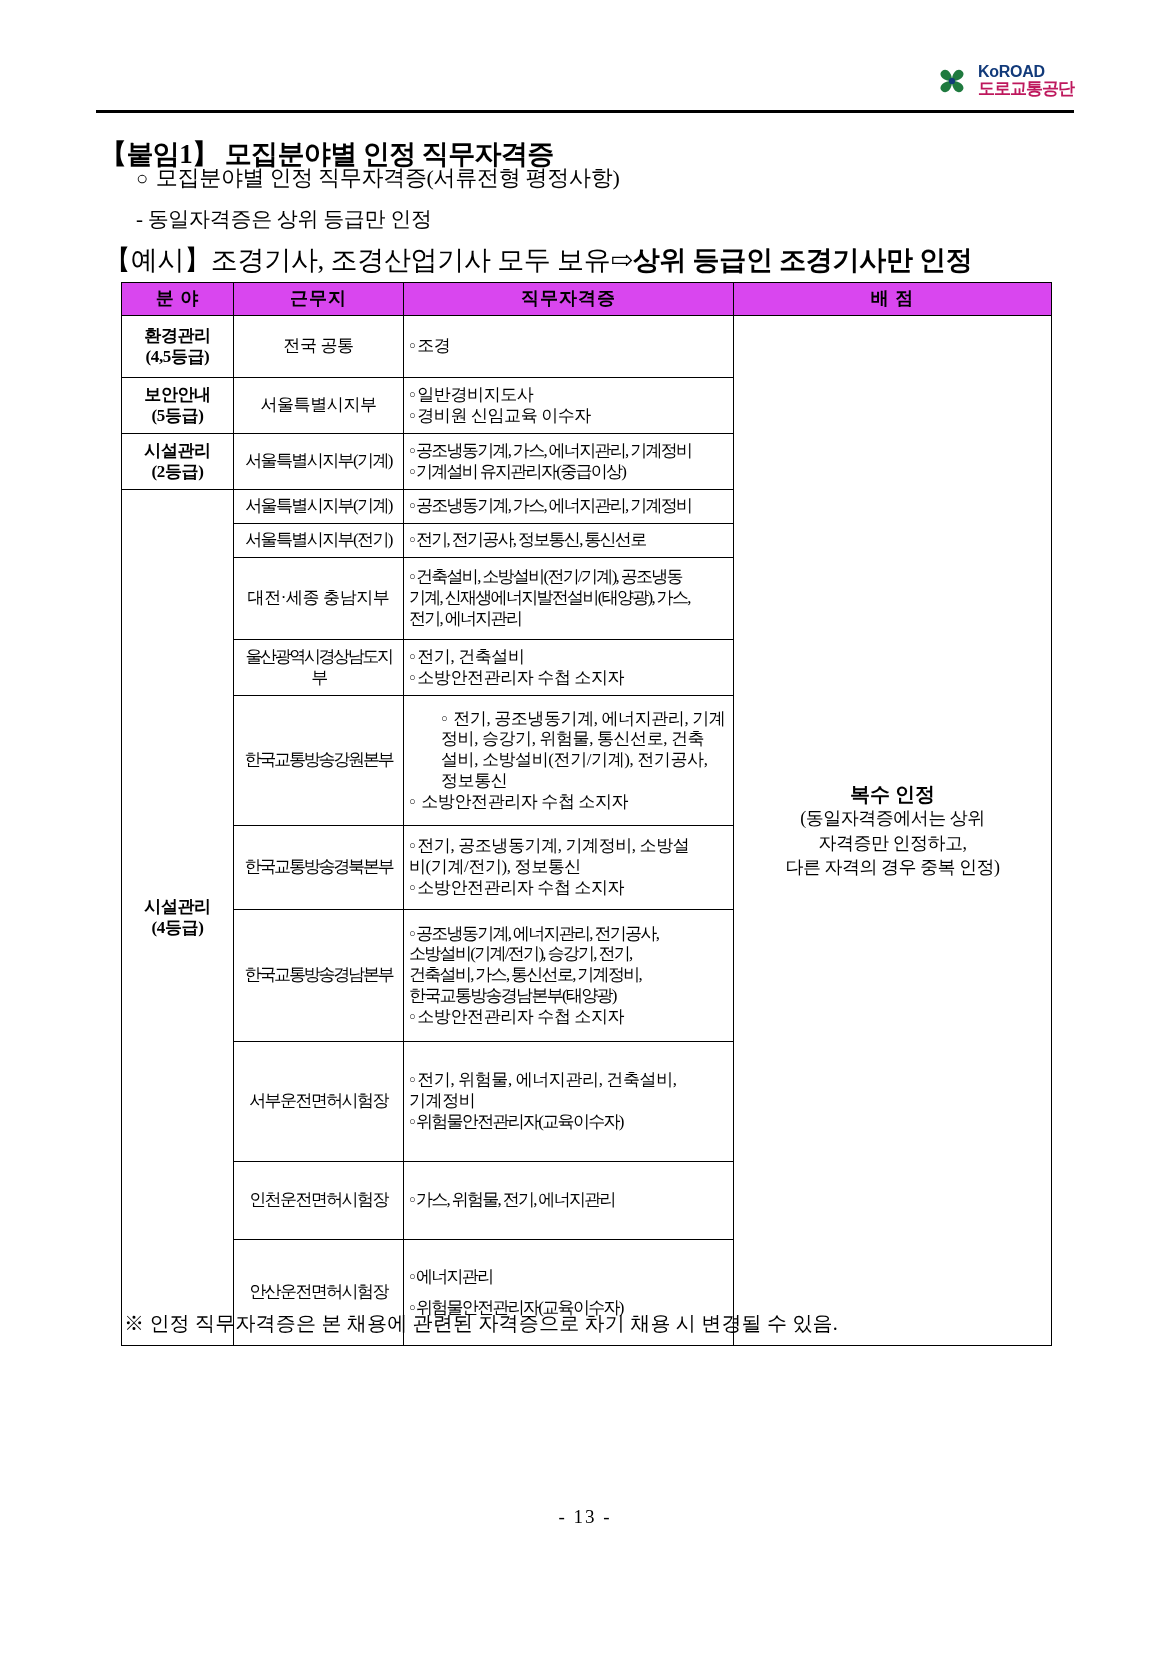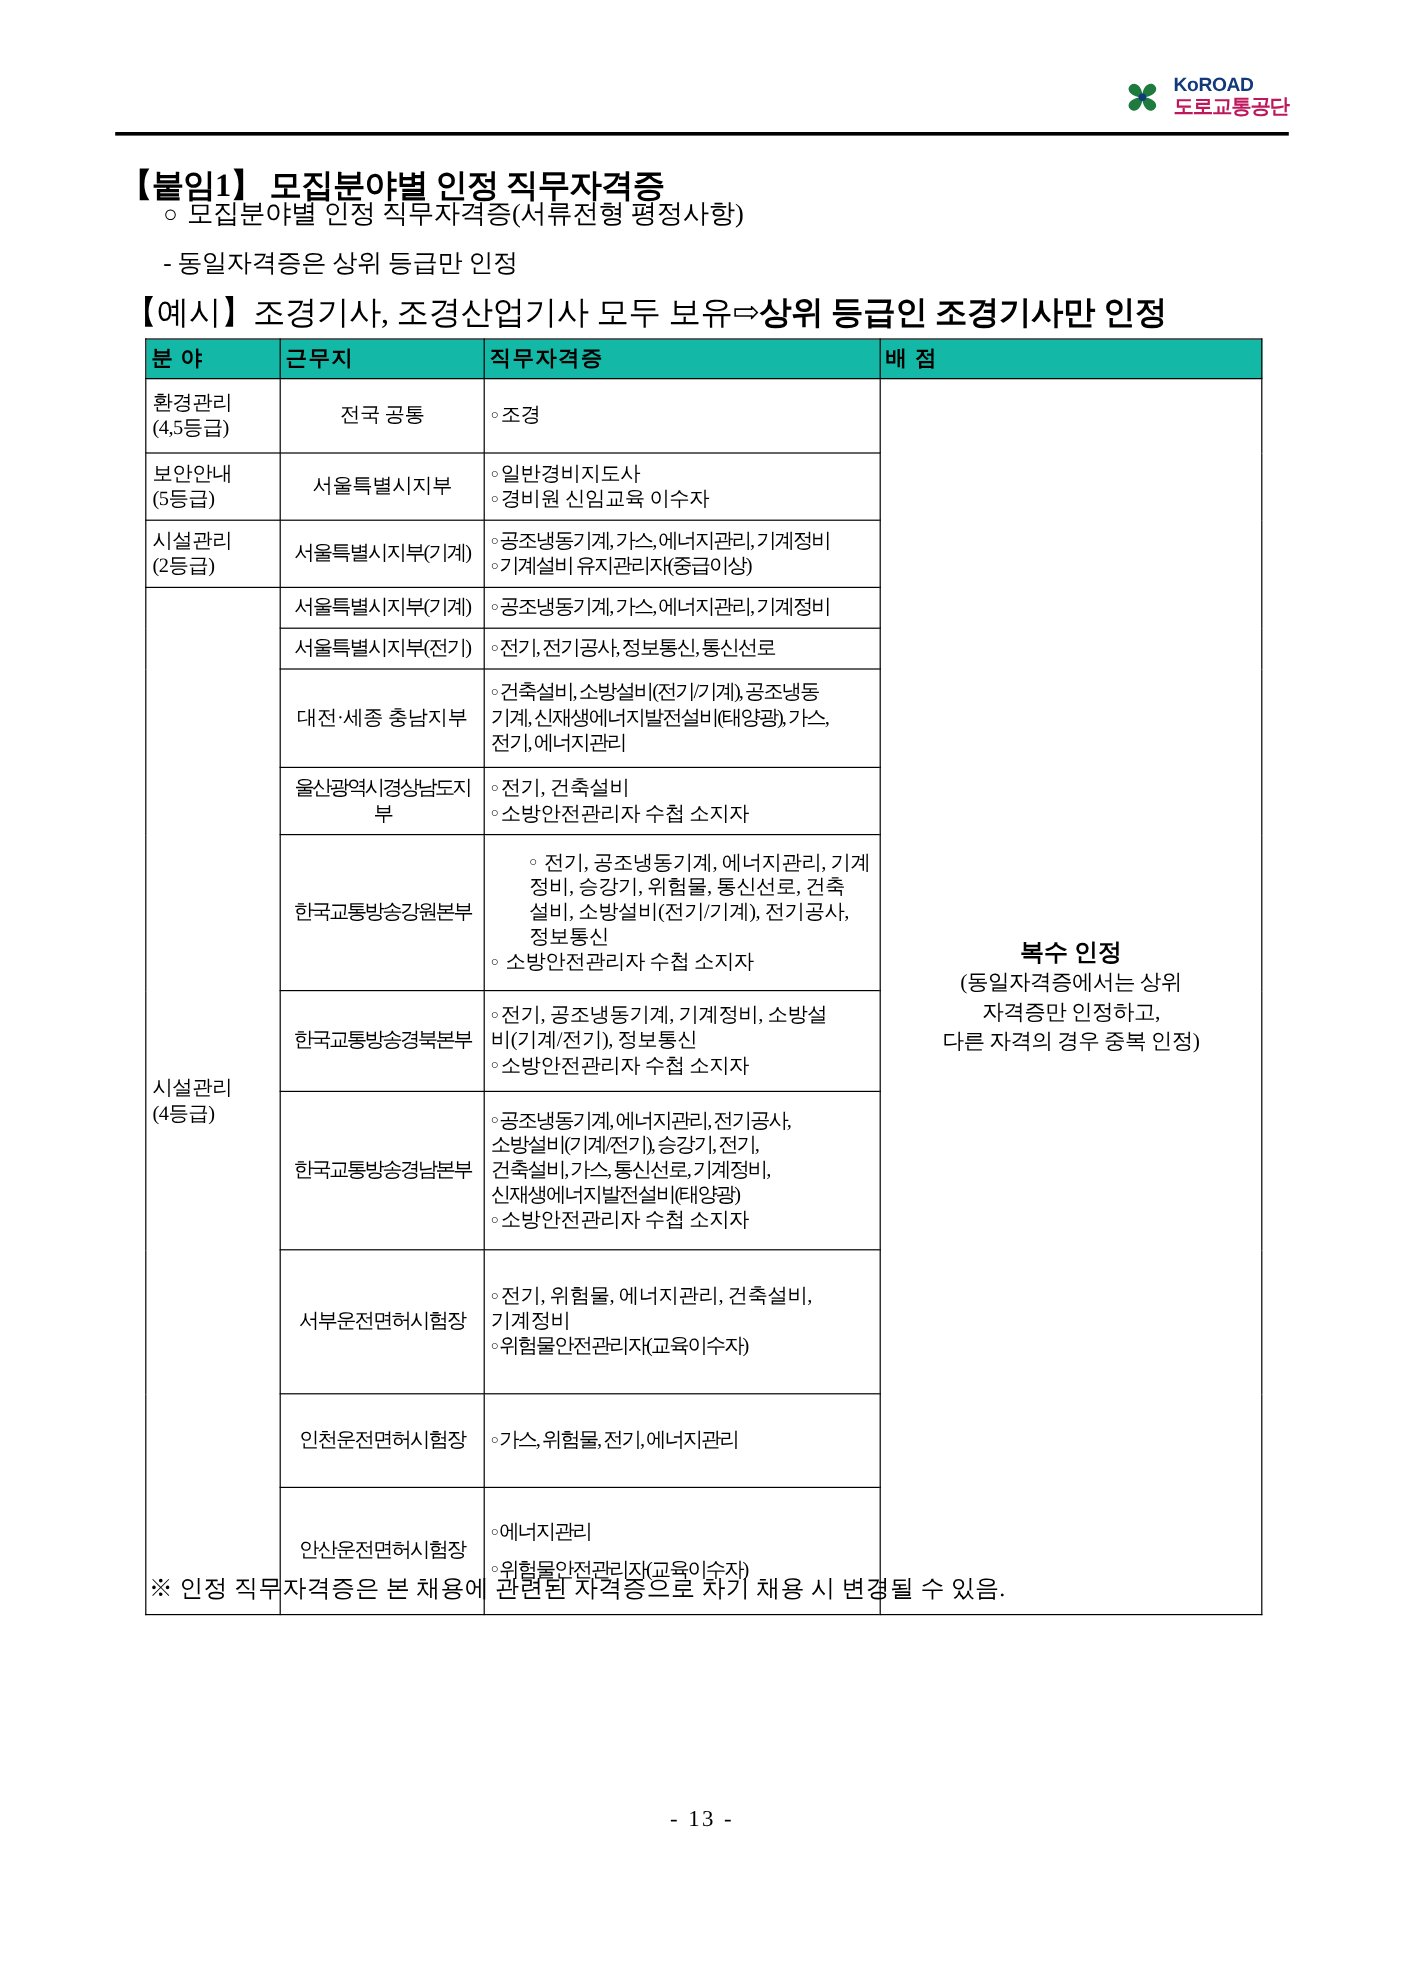--- a/index.html
+++ b/index.html
@@ -120,29 +120,29 @@
   }
   table.main td, table.main th {
     border: 1px solid #000;
     vertical-align: middle;
     padding: 3px 5px;
     font-size: 17px;
     letter-spacing: -0.4px;
     line-height: 1.22;
   }
   table.main thead th {
-    background: #14b8a6;
-    text-align: left;
+    background: #d946ef;
+    text-align: center;
     font-weight: bold;
     font-size: 18px;
     letter-spacing: 1px;
     height: 28px;
     padding: 2px 4px;
   }
-  .c-field   { width: 112px; font-weight: normal; font-size: 18px; letter-spacing: -1px; line-height: 1.2;}
+  .c-field   { width: 112px; text-align: center; font-weight: bold; font-size: 18px; letter-spacing: -1px; line-height: 1.2;}
   .c-place   { width: 170px; text-align: center; font-size: 17px; letter-spacing: -1.2px; }
   .c-cert    { width: 330px; text-align: left; }
   .c-score   { width: 318px; text-align: center; }
 
   .cell-squeeze { letter-spacing: -1.6px; display: inline-block; }
   .cert-line { display: block; white-space: nowrap; }
   .tight { letter-spacing: -1.7px; }
   .ring::before {
     content: "○";
     font-size: 11px;
@@ -342,21 +342,21 @@
         </td>
       </tr>
 
       <tr style="height:132px">
         <td class="c-place"><span class="cell-squeeze" style="letter-spacing:-2.2px">한국교통방송경남본부</span></td>
         <td class="c-cert">
           <div class="hang">
             <span class="cert-line ring tight">공조냉동기계, 에너지관리, 전기공사,</span>
             <span class="cert-line tight">소방설비(기계/전기), 승강기, 전기,</span>
             <span class="cert-line tight">건축설비, 가스, 통신선로, 기계정비,</span>
-            <span class="cert-line tight">신재생에너지발전설비(태양광)</span>
+            <span class="cert-line tight">한국교통방송경남본부(태양광)</span>
           </div>
           <span class="cert-line ring">소방안전관리자 수첩 소지자</span>
         </td>
       </tr>
 
       <tr style="height:120px">
         <td class="c-place"><span class="cell-squeeze">서부운전면허시험장</span></td>
         <td class="c-cert">
           <div class="hang">
             <span class="cert-line ring">전기, 위험물, 에너지관리, 건축설비,</span>

